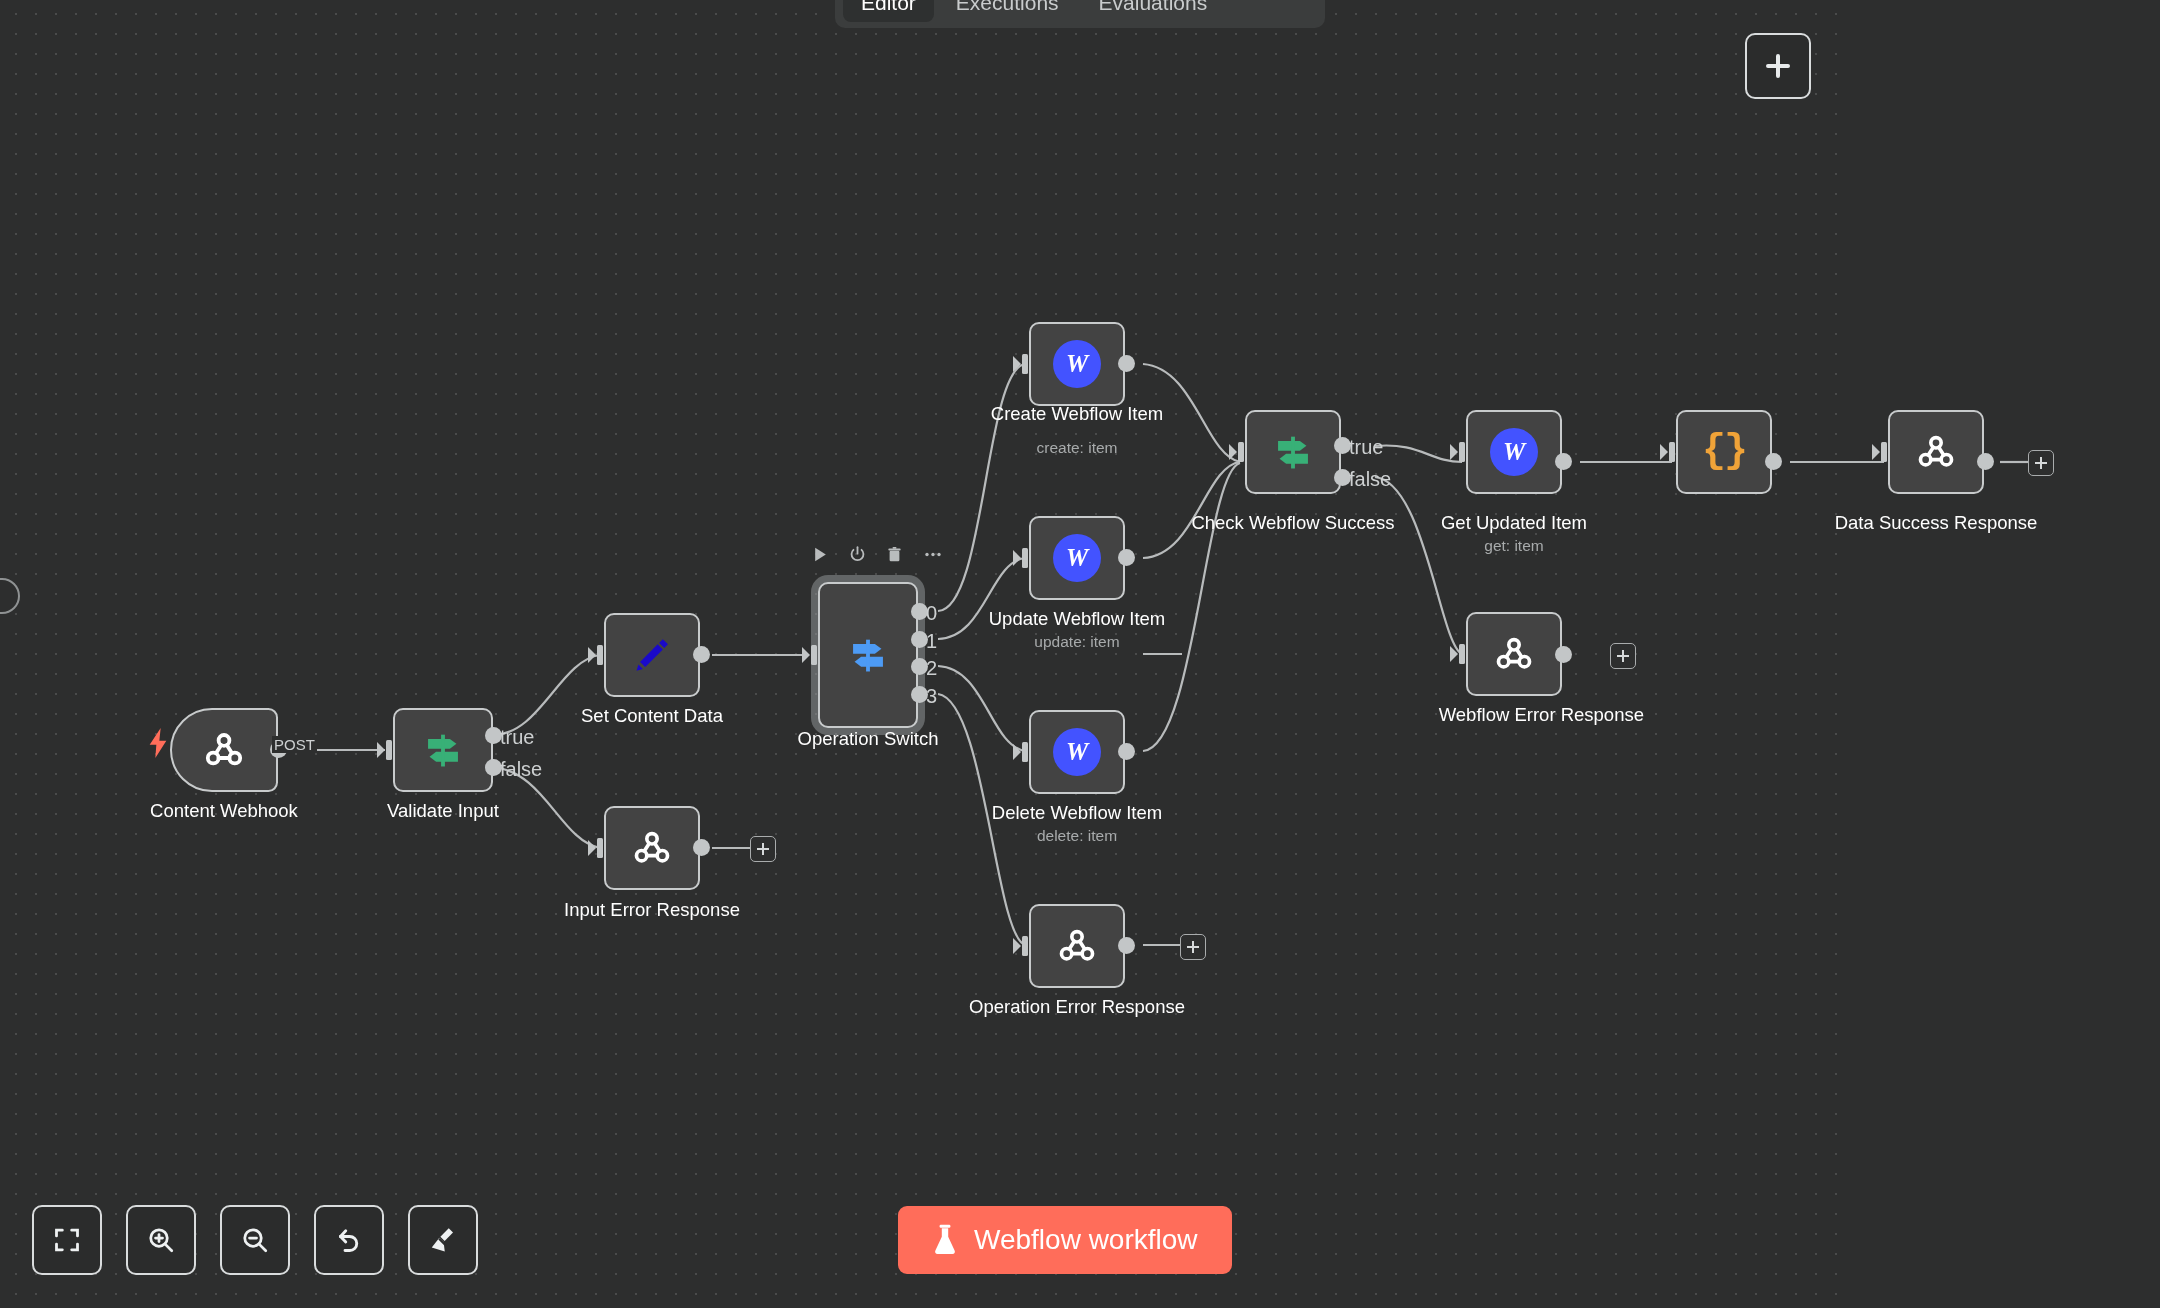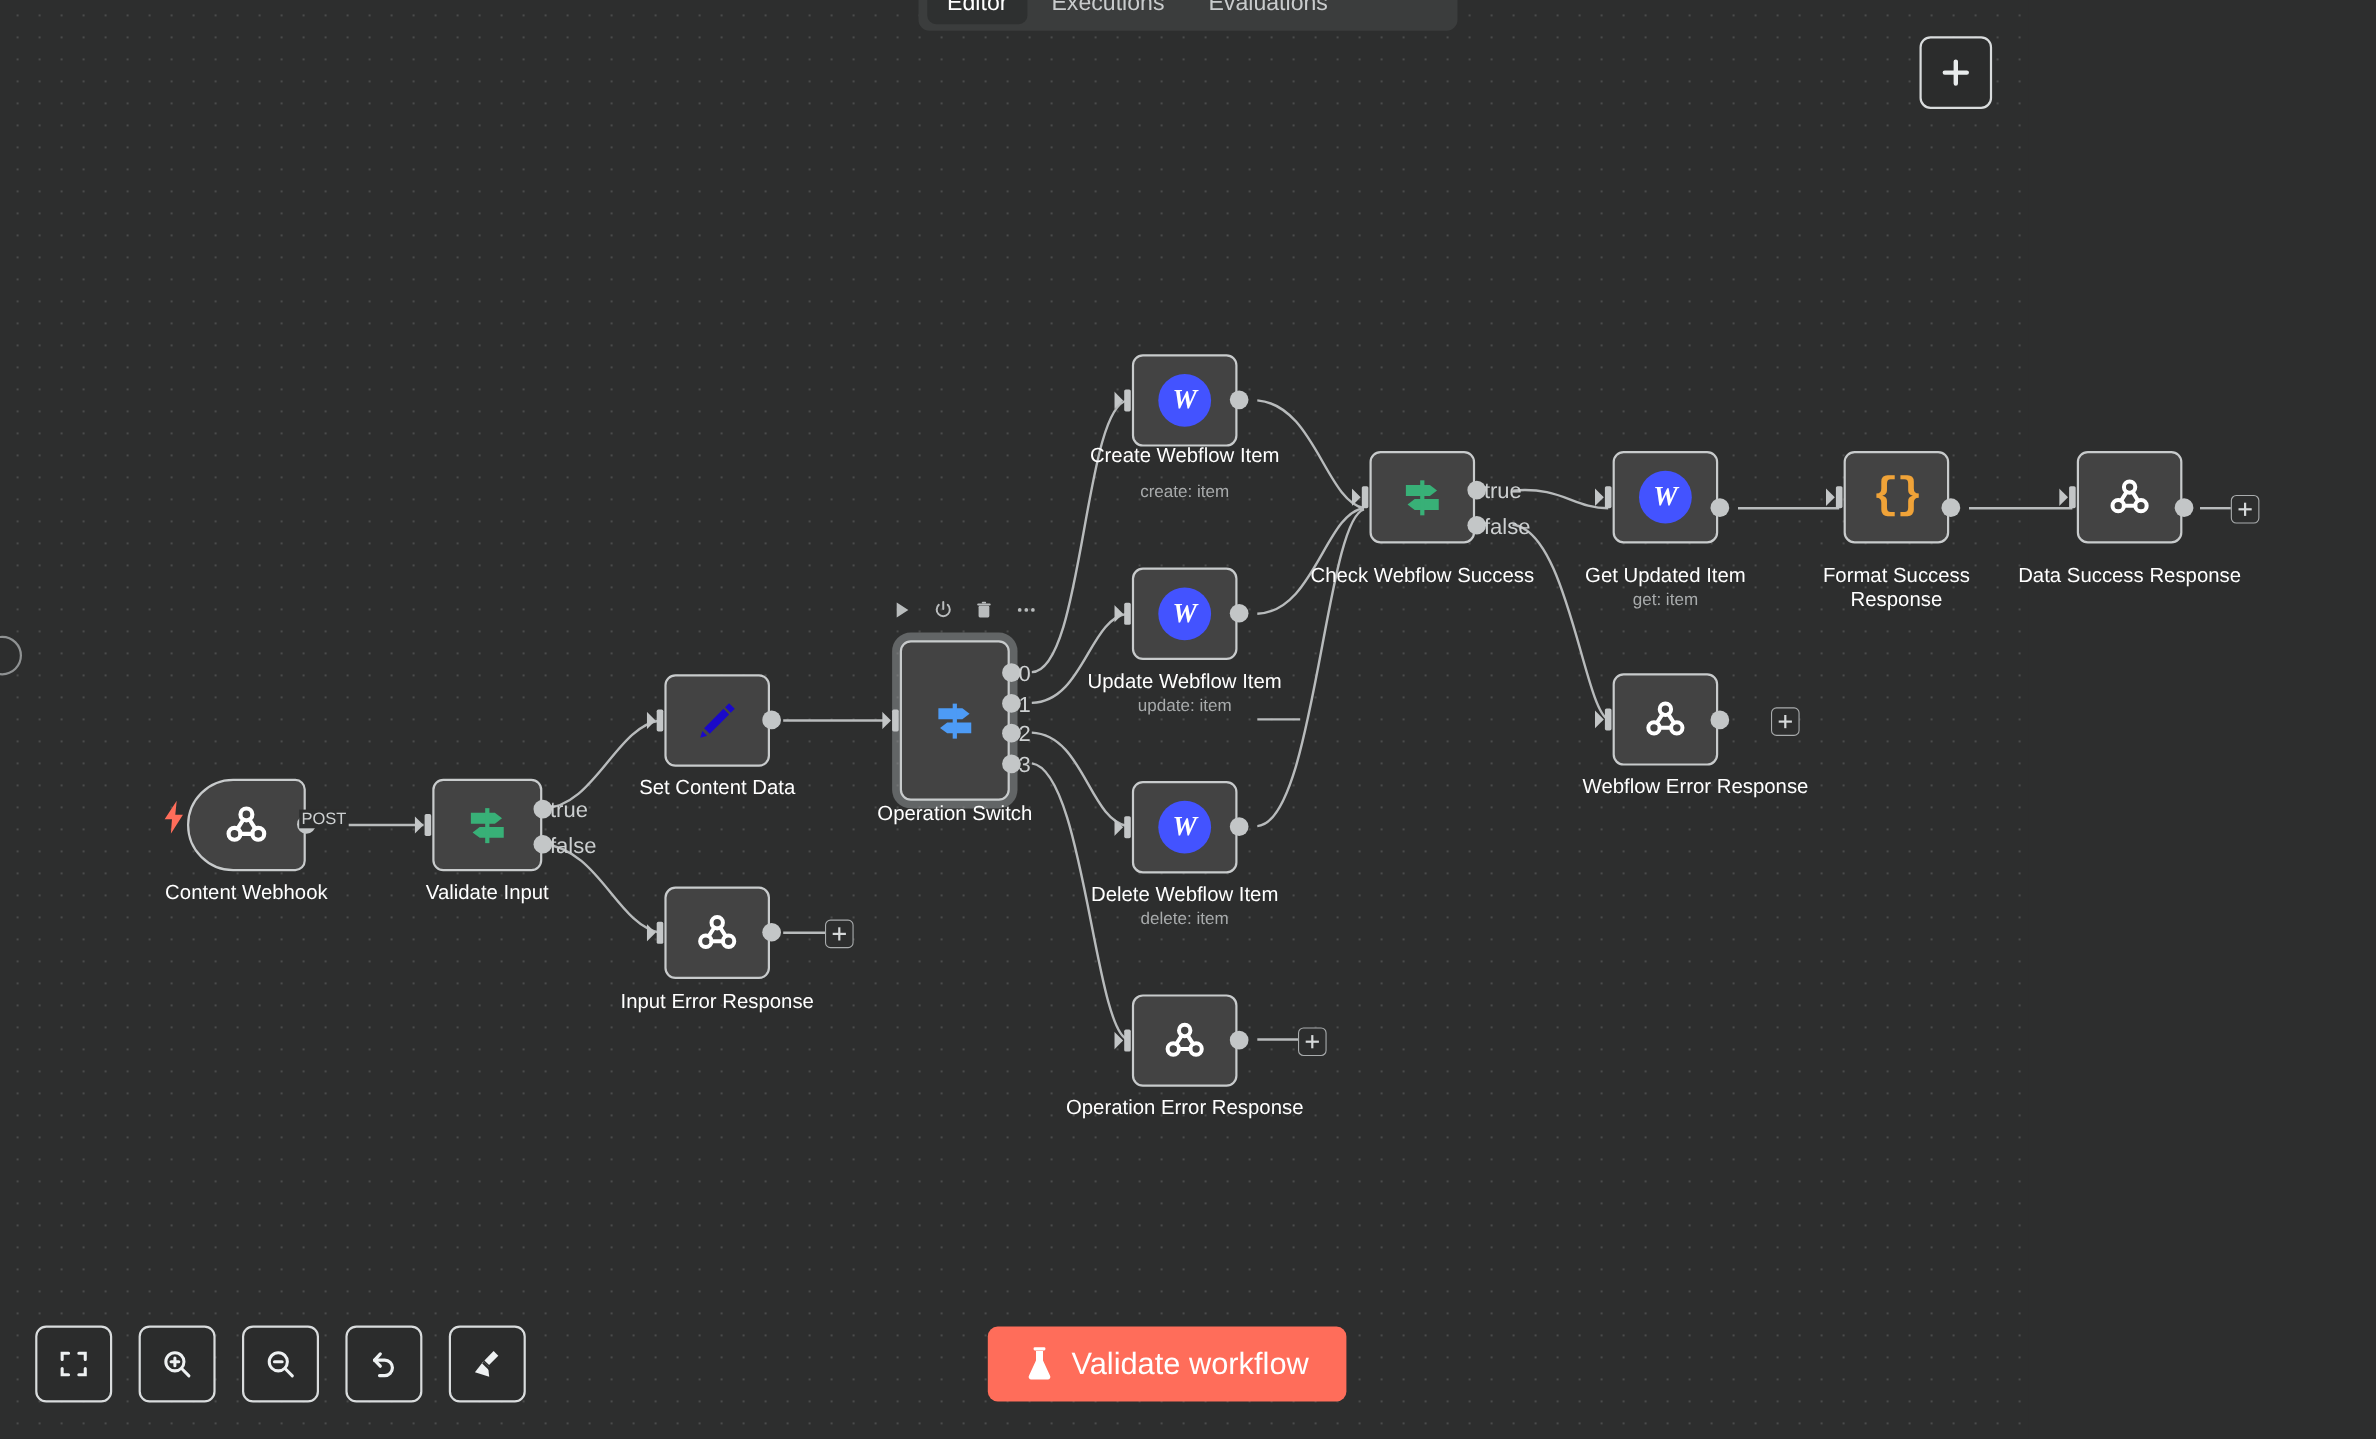--- a/index.html
+++ b/index.html
@@ -488,22 +488,20 @@
   <div class="node-caption" style="left:1384px; top:704px; width:260px;text-align:right;">Webflow Error Response</div>
 
   <div class="node" style="left:1676px; top:410px; width:96px; height:84px;">
     <span style="color:#f0a338;font-size:40px;font-weight:bold;line-height:1;letter-spacing:-2px;font-family:'Liberation Mono',monospace;">{}</span>
   </div>
   <svg class="in-arrow" style="left:1660px; top:441px;" viewBox="0 0 18 22">
     <path d="M0 3 L8 11 L0 19 Z" fill="#c3c6c7"></path>
       <rect x="9" y="1" width="6" height="20" rx="1.5" fill="#c3c6c7"></rect>
   </svg>
   <div class="out-dot" style="left:1765px; top:453px;"></div>
-  <div class="node-caption" style="left:1594px; top:512px; width:260px;">Format Success
-Response</div>
 
   <div class="node" style="left:1888px; top:410px; width:96px; height:84px;">
     <svg width="46" height="46" viewBox="0 0 24 24">
       <g fill="none" stroke="#ffffff" stroke-width="1.9" stroke-linecap="round" stroke-linejoin="round">
         <circle cx="12" cy="7.2" r="2.7"></circle>
           <circle cx="6.6" cy="16" r="2.7"></circle>
           <circle cx="17.4" cy="16" r="2.7"></circle>
         <path d="M10.6 9.5 L8.0 13.6"></path>
           <path d="M13.4 9.5 L16.0 13.6"></path>
           <path d="M9.3 16 L14.7 16"></path>
@@ -568,16 +566,16 @@
     </div>
   </div>
 
   <div id="execute-workflow-button">
     <svg width="26" height="32" viewBox="0 0 20 26">
       <g fill="#ffffff">
         <rect x="5.6" y="0.6" width="8.8" height="2.4" rx="1.0"></rect>
         <path d="M7.4 3.4 h5.2 v7.0 l5.2 11.2 a1.9 1.9 0 0 1 -1.7 2.8 H3.9 a1.9 1.9 0 0 1 -1.7 -2.8 L7.4 10.4 z"></path>
       </g>
     </svg>
-    <span>Validate workflow</span>
+    <span>Webflow workflow</span>
   </div>
 
 </div>
 
 </body></html>

